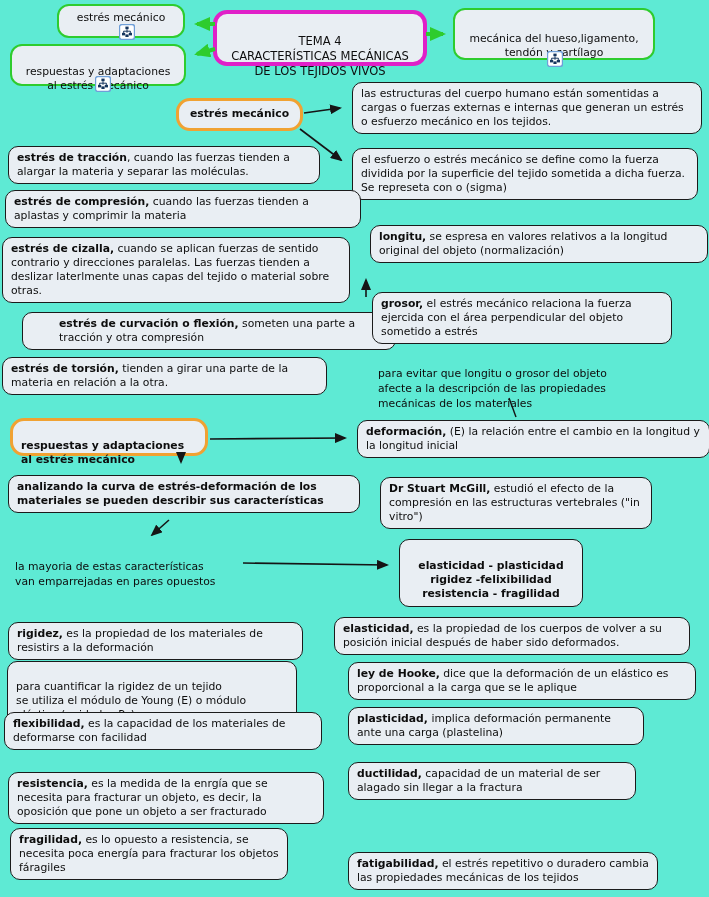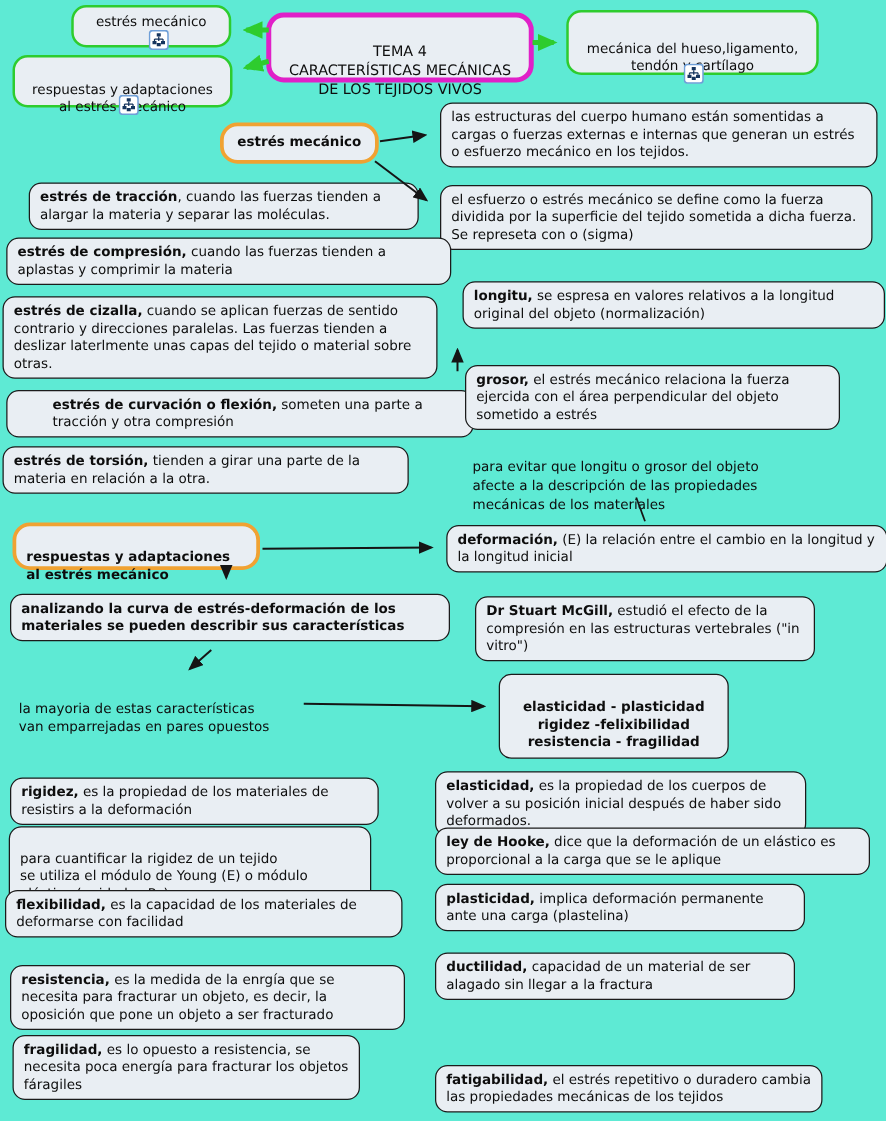--- a/index.html
+++ b/index.html
@@ -59,30 +59,30 @@
     </div>
 
     <div class="box" style="left:352px;top:82px;width:350px;">
       <span>las estructuras del cuerpo humano están somentidas a cargas o fuerzas externas e internas que generan un estrés o esfuerzo mecánico en los tejidos.</span>
     </div>
 
     <div class="box" style="left:352px;top:148px;width:346px;">
       <span>el esfuerzo o estrés mecánico se define como la fuerza dividida por la superficie del tejido sometida a dicha fuerza. Se represeta con o (sigma)</span>
     </div>
 
-    <div class="box" style="left:23px;top:146px;width:312px;">
+    <div class="box" style="left:8px;top:146px;width:312px;">
       <span class="term">estrés de tracción</span><span>, cuando las fuerzas tienden a alargar la materia y separar las moléculas.</span>
     </div>
     <div class="box" style="left:5px;top:190px;width:356px;">
       <span class="term">estrés de compresión,</span><span> cuando las fuerzas tienden a aplastas y comprimir la materia</span>
     </div>
     <div class="box" style="left:2px;top:237px;width:348px;">
       <span class="term">estrés de cizalla,</span><span> cuando se aplican fuerzas de sentido contrario y direcciones paralelas. Las fuerzas tienden a deslizar laterlmente unas capas del tejido o material sobre otras.</span>
     </div>
-    <div class="box" style="left:5px;top:312px;width:374px;padding-left:36px;">
+    <div class="box" style="left:22px;top:312px;width:374px;padding-left:36px;">
       <span class="term">estrés de curvación o flexión,</span><span> someten una parte a tracción y otra compresión</span>
     </div>
     <div class="box" style="left:2px;top:357px;width:325px;">
       <span class="term">estrés de torsión,</span><span> tienden a girar una parte de la materia en relación a la otra.</span>
     </div>
 
     <div class="box" style="left:370px;top:225px;width:338px;">
       <span class="term">longitu,</span><span> se espresa en valores relativos a la longitud original del objeto (normalización)</span>
     </div>
     <div class="box" style="left:372px;top:292px;width:300px;">
@@ -134,21 +134,21 @@
     <div class="box" style="left:4px;top:712px;width:318px;">
       <span class="term">flexibilidad,</span><span> es la capacidad de los materiales de deformarse con facilidad</span>
     </div>
     <div class="box" style="left:8px;top:772px;width:316px;">
       <span class="term">resistencia,</span><span> es la medida de la enrgía que se necesita para fracturar un objeto, es decir, la oposición que pone un objeto a ser fracturado</span>
     </div>
     <div class="box" style="left:10px;top:828px;width:278px;">
       <span class="term">fragilidad,</span><span> es lo opuesto a resistencia, se necesita poca energía para fracturar los objetos fáragiles</span>
     </div>
 
-    <div class="box" style="left:348px;top:617px;width:297px;">
+    <div class="box" style="left:334px;top:617px;width:356px;">
       <span class="term">elasticidad,</span><span> es la propiedad de los cuerpos de volver a su posición inicial después de haber sido deformados.</span>
     </div>
     <div class="box" style="left:348px;top:662px;width:348px;">
       <span class="term">ley de Hooke,</span><span> dice que la deformación de un elástico es proporcional a la carga que se le aplique</span>
     </div>
     <div class="box" style="left:348px;top:707px;width:296px;">
       <span class="term">plasticidad,</span><span> implica deformación permanente ante una carga (plastelina)</span>
     </div>
     <div class="box" style="left:348px;top:762px;width:288px;">
       <span class="term">ductilidad,</span><span> capacidad de un material de ser alagado sin llegar a la fractura</span>

